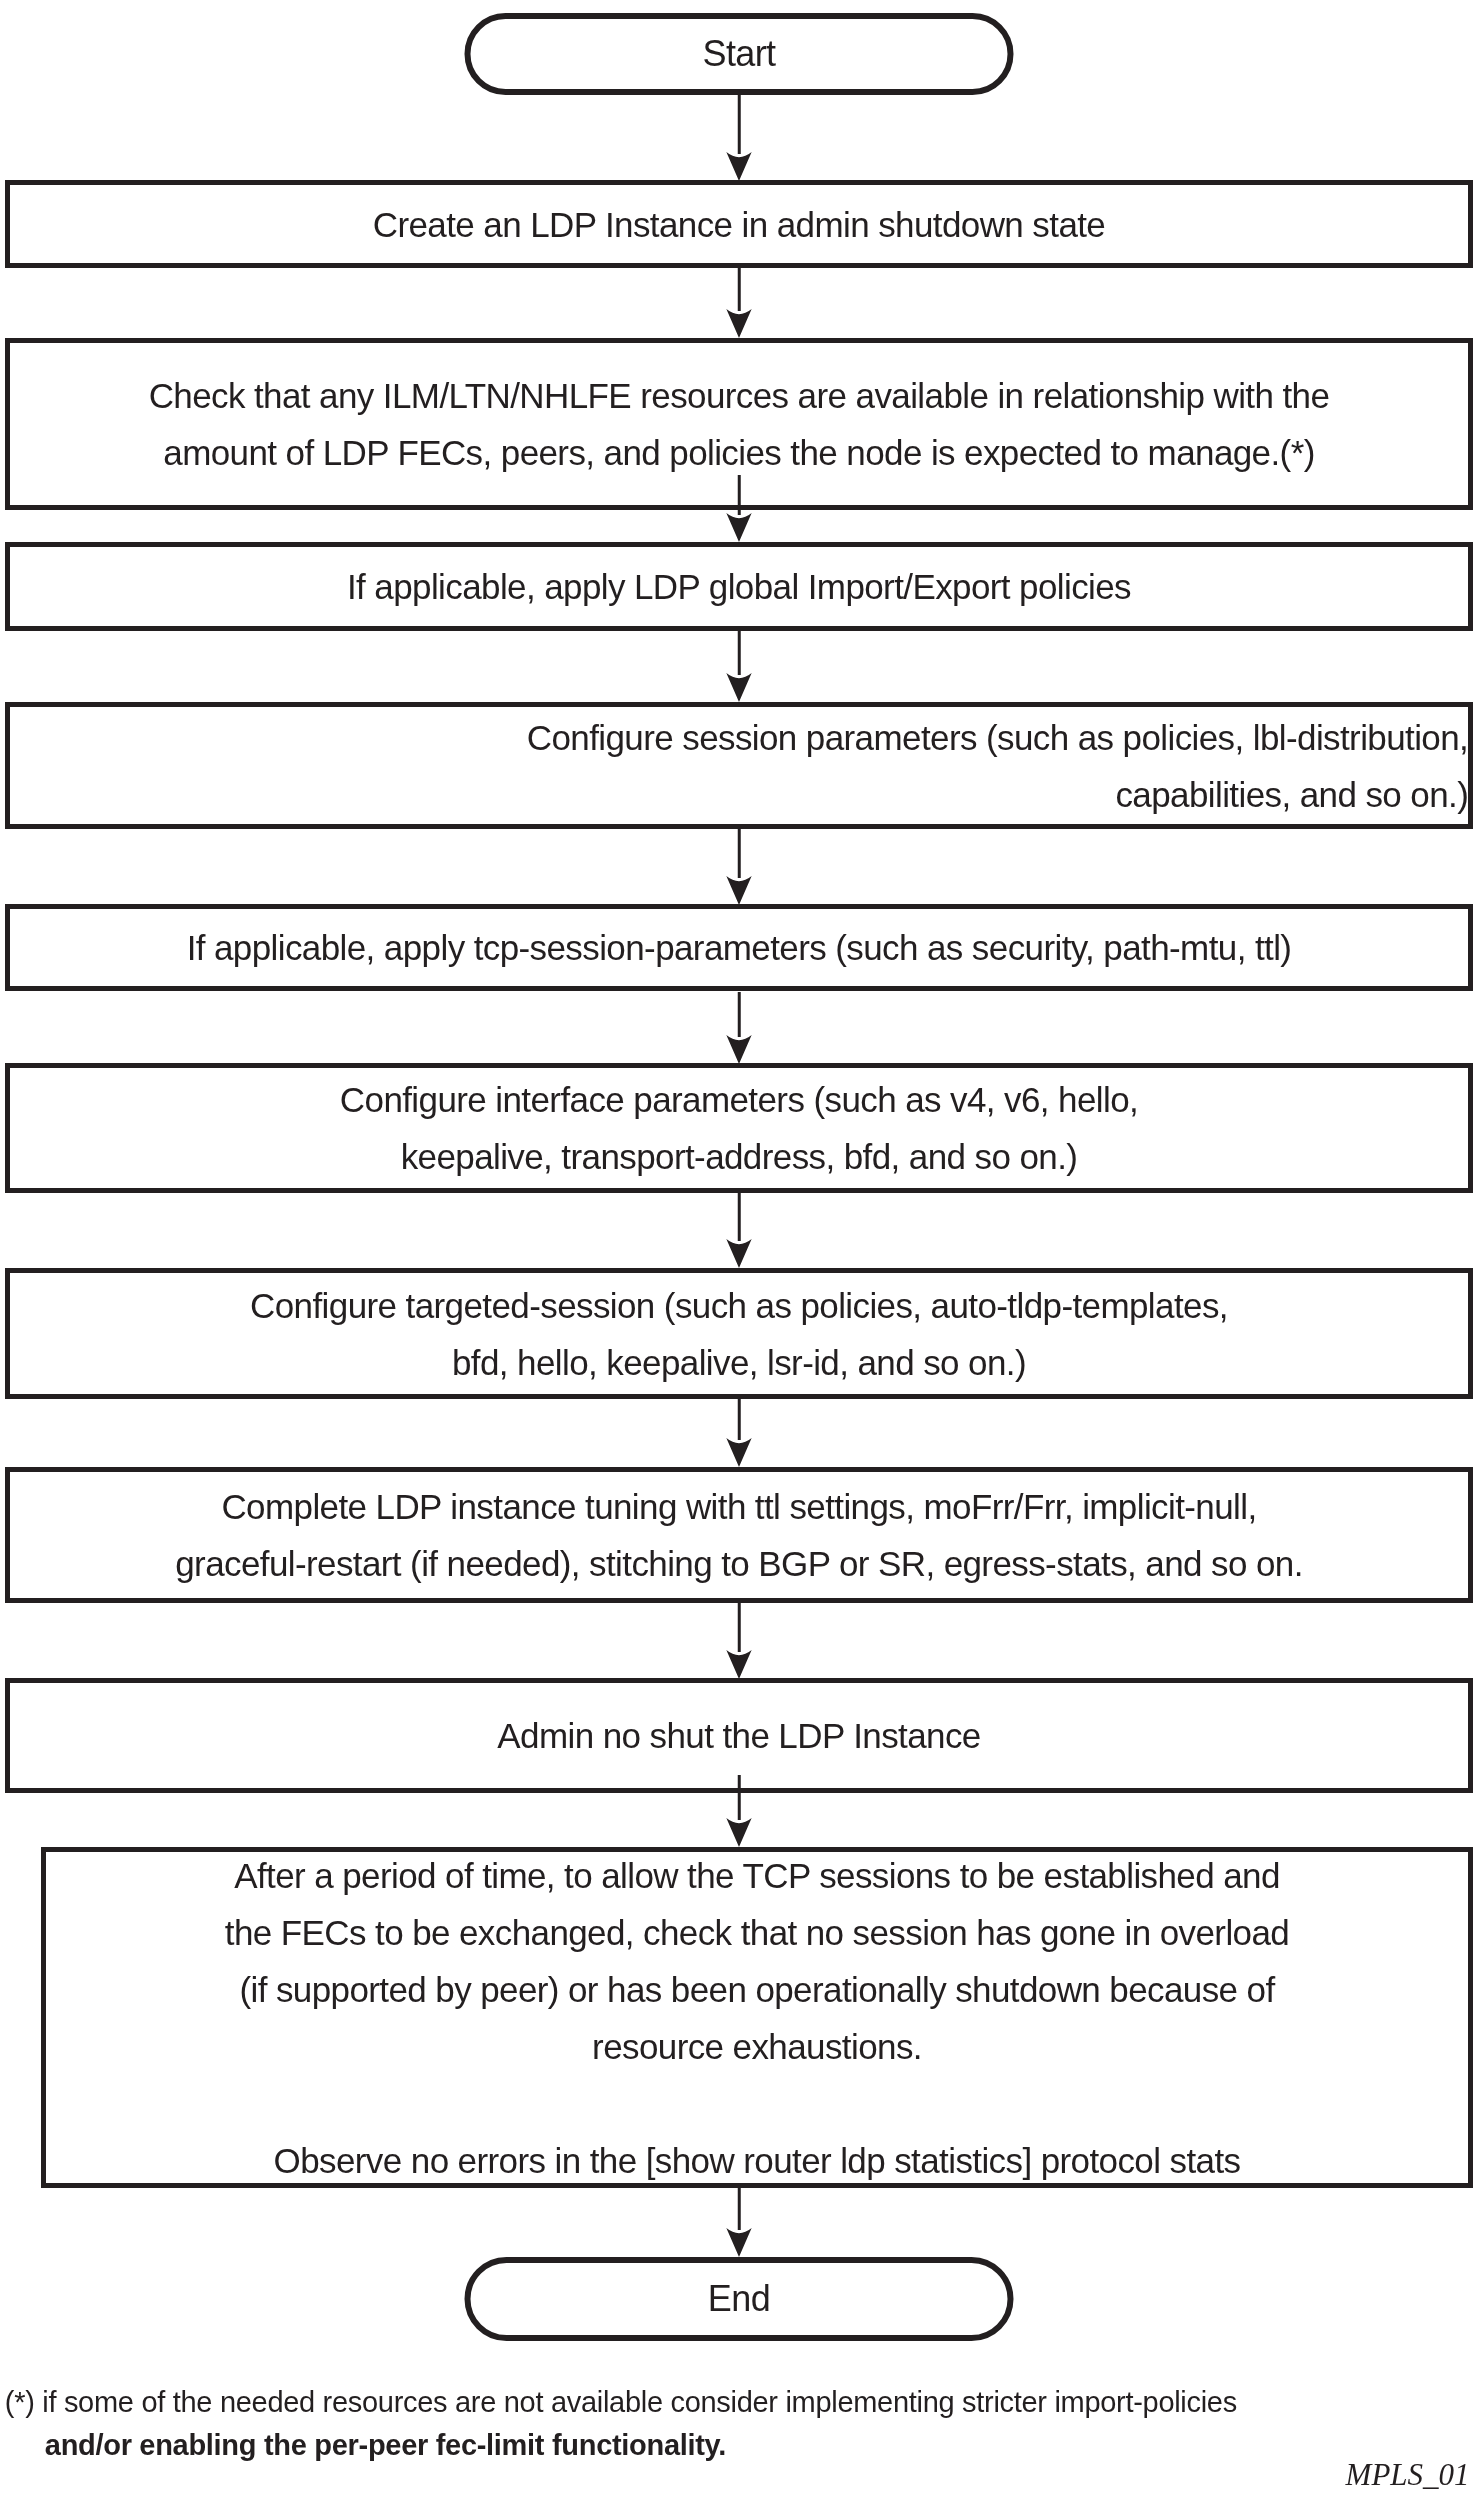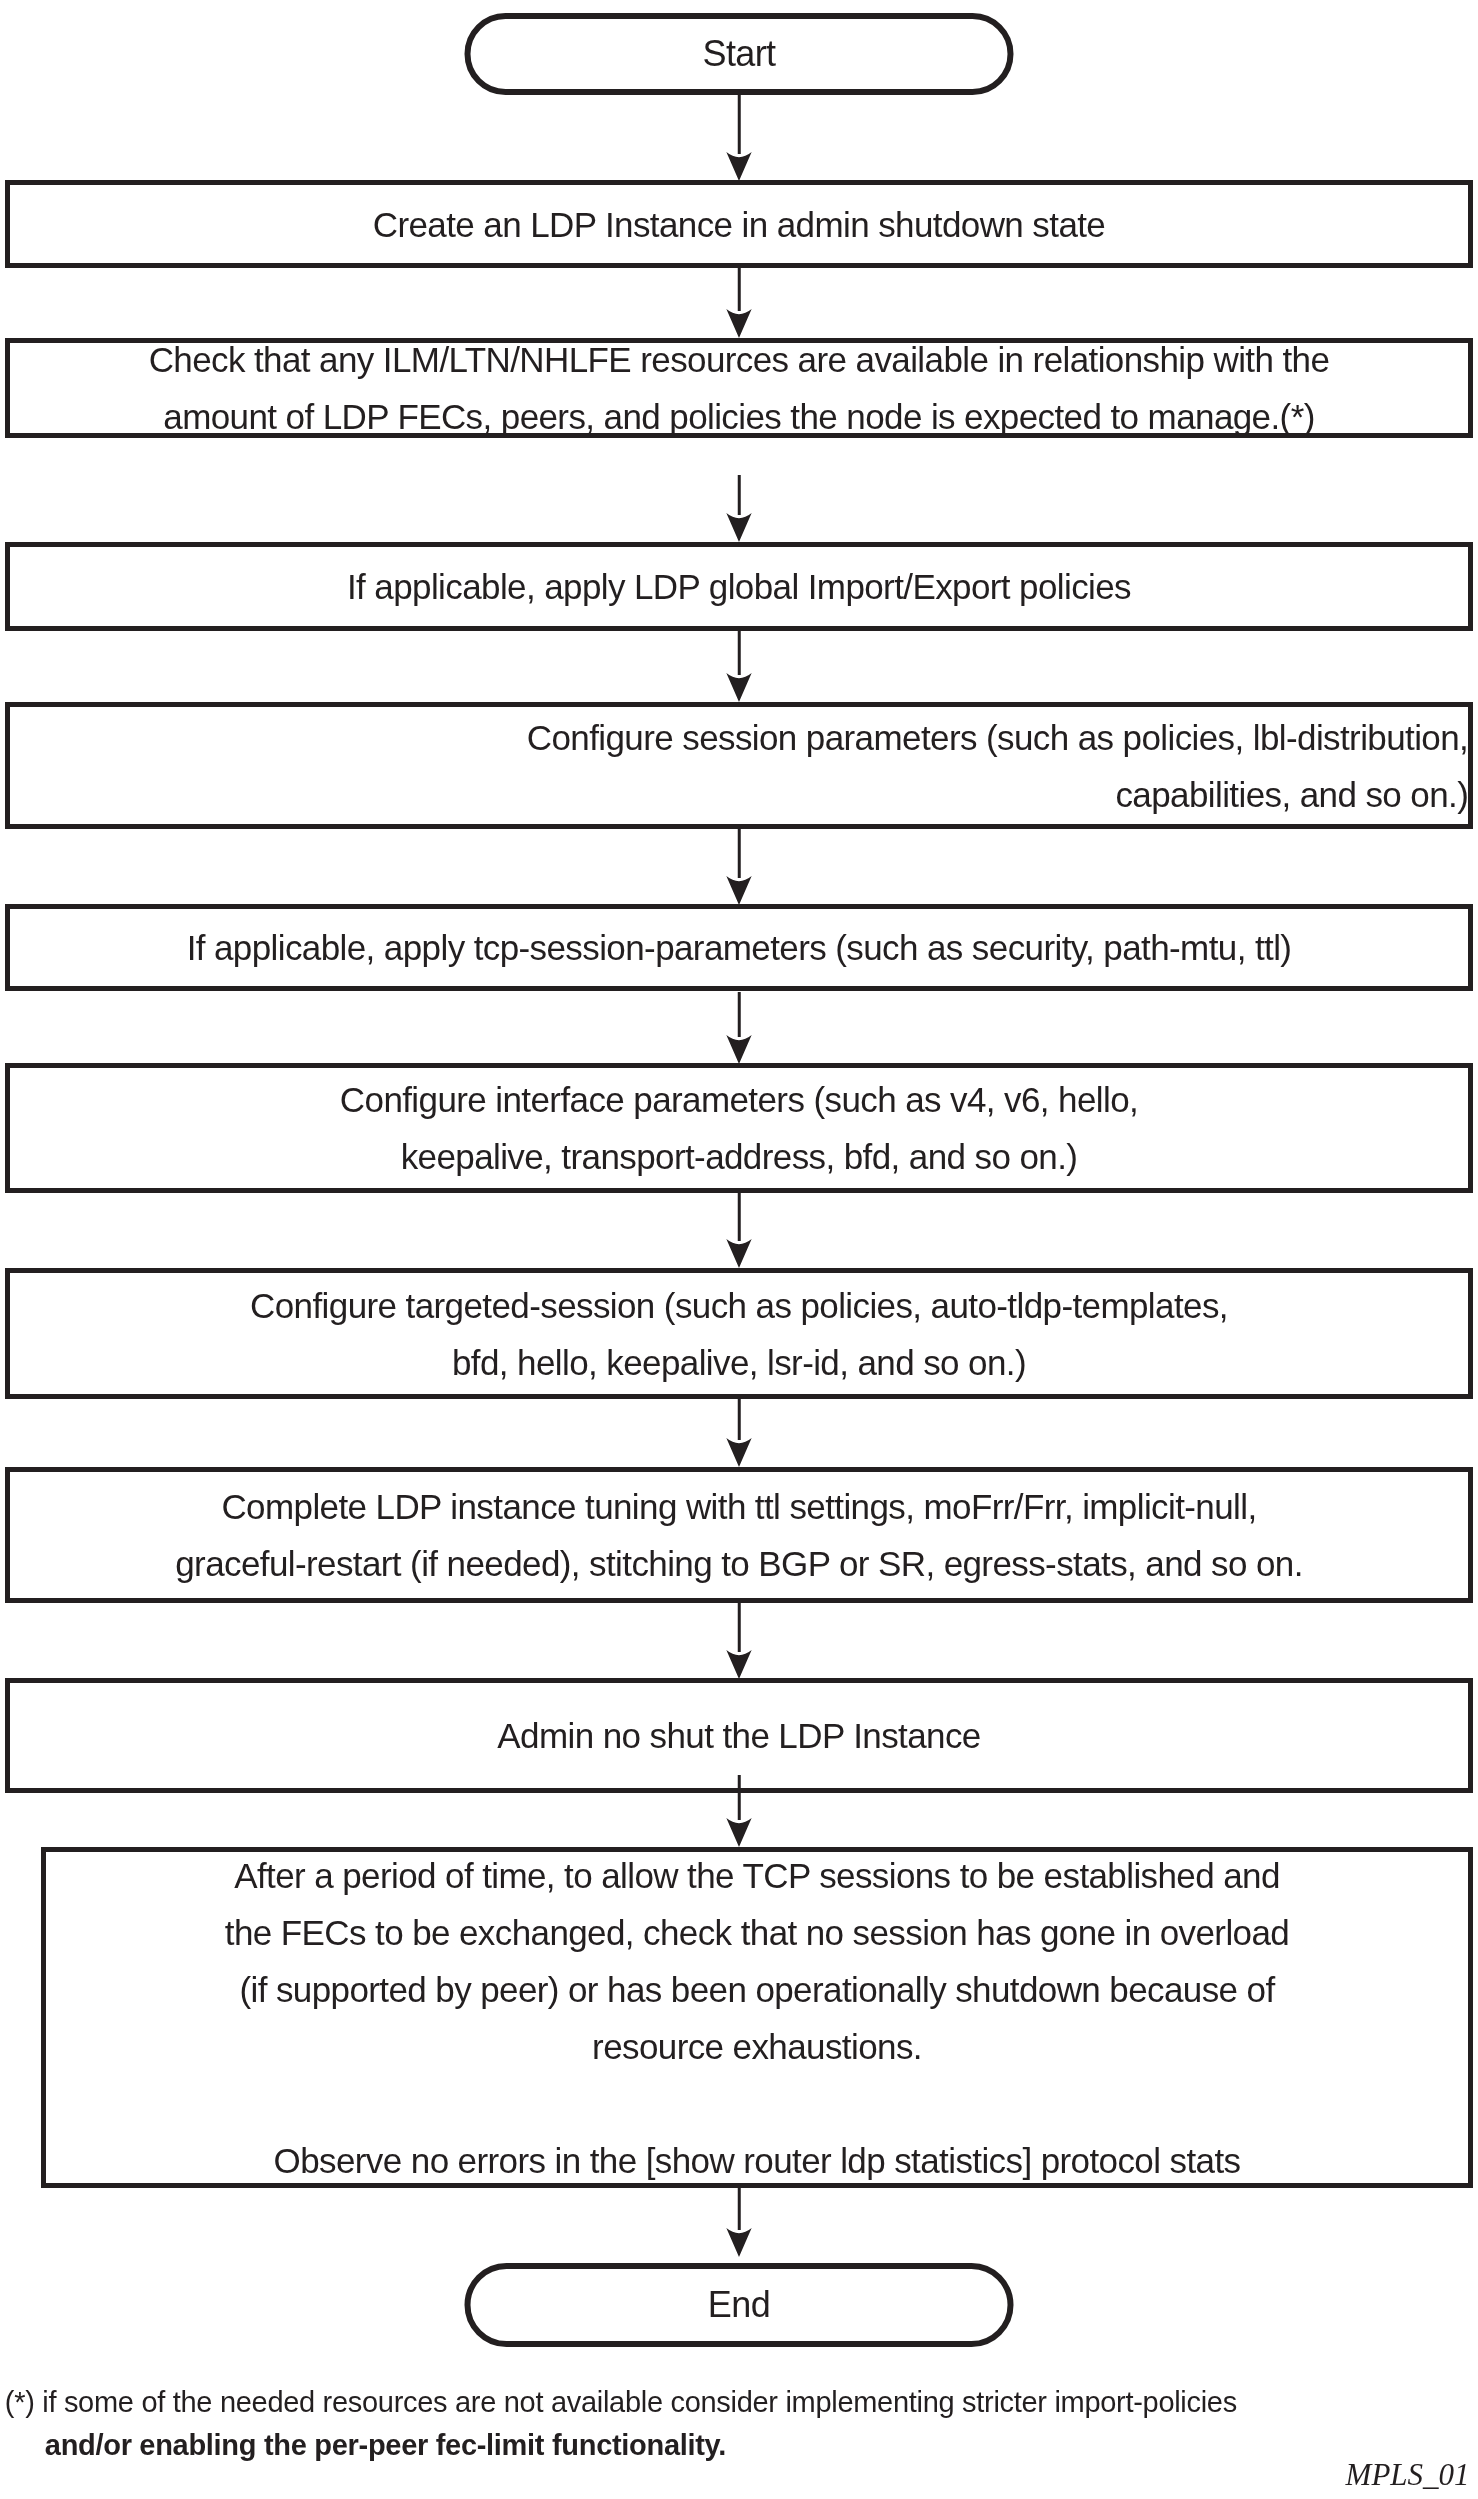--- a/index.html
+++ b/index.html
@@ -117,21 +117,21 @@
     <div class="line">Create an LDP Instance in admin shutdown state</div>
   </div>
 
   <div class="arrow" style="top:268px;height:70px;">
     <div class="shaft"></div>
     <svg width="26.5" height="29" viewBox="0 0 44 48">
         <path d="M22 48 L1 0 Q22 17 43 0 Z" fill="#231f20"></path>
       </svg>
   </div>
 
-  <div class="box" style="top:338px;height:100px;">
+  <div class="box" style="top:338px;height:172px;">
     <div class="line">Check that any ILM/LTN/NHLFE resources are available in relationship with the</div>
     <div class="line">amount of LDP FECs, peers, and policies the node is expected to manage.(*)</div>
   </div>
 
   <div class="arrow" style="top:475px;height:67px;">
     <div class="shaft"></div>
     <svg width="26.5" height="29" viewBox="0 0 44 48">
         <path d="M22 48 L1 0 Q22 17 43 0 Z" fill="#231f20"></path>
       </svg>
   </div>
@@ -226,21 +226,21 @@
     <div class="line">Observe no errors in the [show router ldp statistics] protocol stats</div>
   </div>
 
   <div class="arrow" style="top:2188px;height:69px;">
     <div class="shaft"></div>
     <svg width="26.5" height="29" viewBox="0 0 44 48">
         <path d="M22 48 L1 0 Q22 17 43 0 Z" fill="#231f20"></path>
       </svg>
   </div>
 
-  <div class="terminator" style="top:2257px;height:84px;margin-top:6px;">
+  <div class="terminator" style="top:2257px;height:84px;">
     <span class="node-label">End</span>
   </div>
 
   <div class="footnote">
     <div class="fn-line1">(*) if some of the needed resources are not available consider implementing stricter import-policies</div>
     <div class="fn-line2">and/or enabling the per-peer fec-limit functionality.</div>
   </div>
 
   <div class="figure-id">MPLS_01</div>
 

